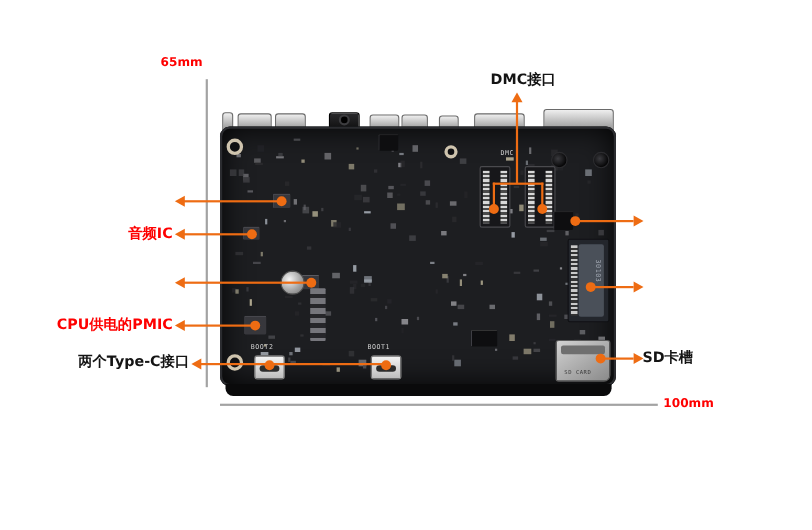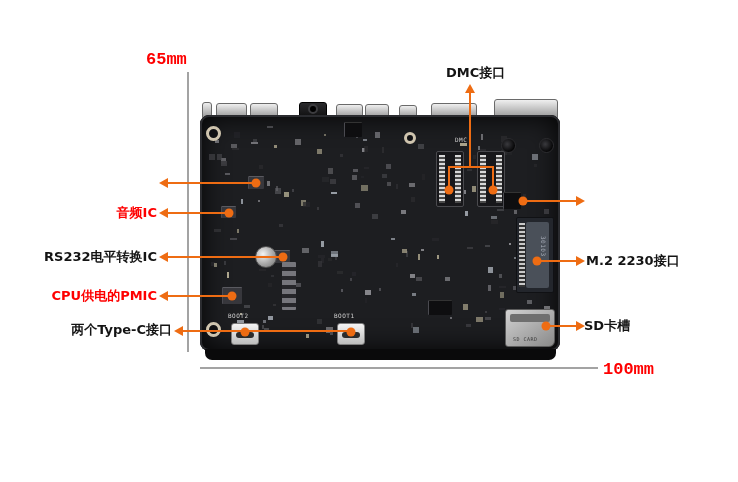--- a/index.html
+++ b/index.html
@@ -9,21 +9,21 @@
     --dim:#a3a3a3;
   }
   html,body{margin:0;padding:0;background:#ffffff;}
   .stage{position:relative;width:738px;height:482px;background:#ffffff;overflow:hidden;
          font-family:"DejaVu Sans","Liberation Sans",sans-serif;}
 
   
   .lbl{position:absolute;font-size:13px;font-weight:700;white-space:nowrap;line-height:16px;}
   .lbl.red{color:var(--red);}
   .lbl.blk{color:var(--blk);}
-  .dimlbl{position:absolute;font-size:17px;font-weight:700;color:var(--red);white-space:nowrap;font-family:Liberation Mono, monospace;}
+  .dimlbl{position:absolute;font-size:11px;font-weight:700;color:var(--red);white-space:nowrap;}
 
   
   .aline{position:absolute;height:2px;background:var(--orange);}
   .avline{position:absolute;width:2px;background:var(--orange);}
   .adot{position:absolute;width:9px;height:9px;border-radius:50%;background:var(--orange);transform:translate(-50%,-50%);}
   .ahead-left{position:absolute;width:0;height:0;border-top:5px solid transparent;border-bottom:5px solid transparent;border-right:9px solid var(--orange);transform:translateY(-50%);}
   .ahead-right{position:absolute;width:0;height:0;border-top:5px solid transparent;border-bottom:5px solid transparent;border-left:9px solid var(--orange);transform:translateY(-50%);}
   .ahead-up{position:absolute;width:0;height:0;border-left:5px solid transparent;border-right:5px solid transparent;border-bottom:9px solid var(--orange);transform:translateX(-50%);}
 
   
@@ -334,22 +334,20 @@
 
   <div class="adot" style="left:537px;top:261px;"></div>
   <div class="aline" style="left:537px;top:260px;width:39px;"></div>
   <div class="ahead-right" style="left:576px;top:261px;"></div>
 
   <div class="adot" style="left:546px;top:326px;"></div>
   <div class="aline" style="left:546px;top:325px;width:30px;"></div>
   <div class="ahead-right" style="left:576px;top:326px;"></div>
 
   <div class="lbl red" style="right:581px;top:205px;">音频IC</div>
-  <div class="lbl blk" style="right:581px;top:249px;">RS232电平转换IC</div>
   <div class="lbl red" style="right:581px;top:288px;">CPU供电的PMIC</div>
   <div class="lbl blk" style="right:566px;top:322px;">两个Type-C接口</div>
 
   <div class="lbl blk" style="left:446px;top:65px;">DMC接口</div>
 
-  <div class="lbl blk" style="left:586px;top:253px;">M.2 2230接口</div>
   <div class="lbl blk" style="left:584px;top:318px;">SD卡槽</div>
 
 </div>
 
 </body></html>

